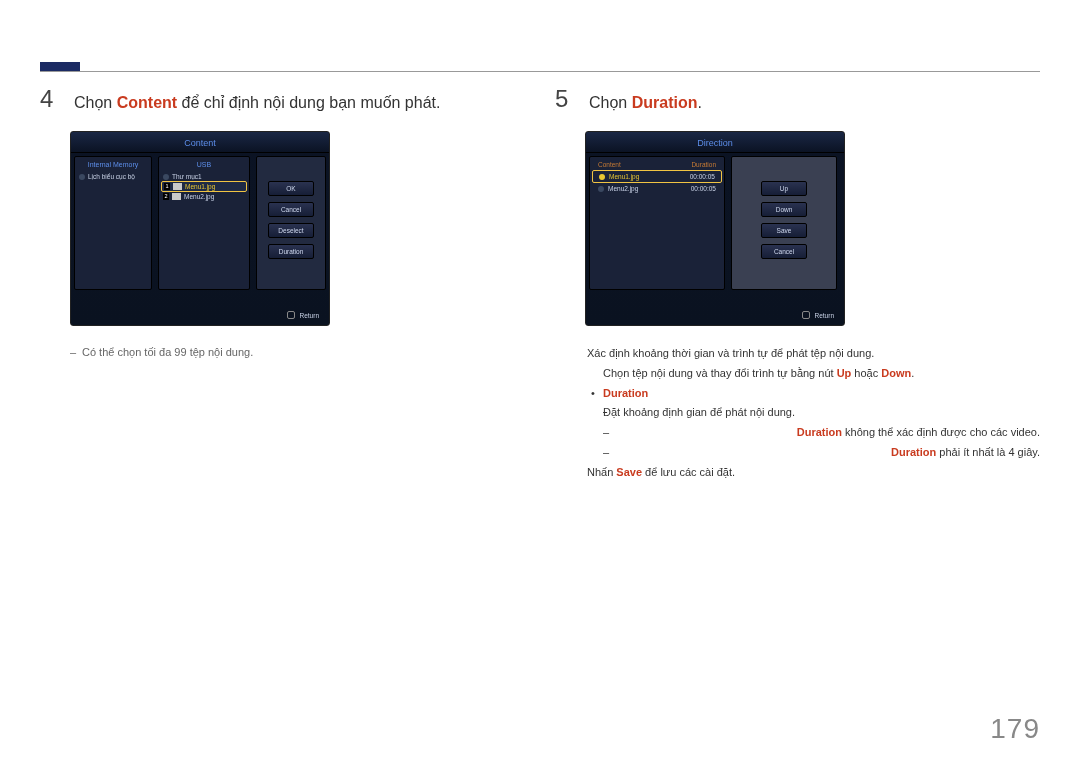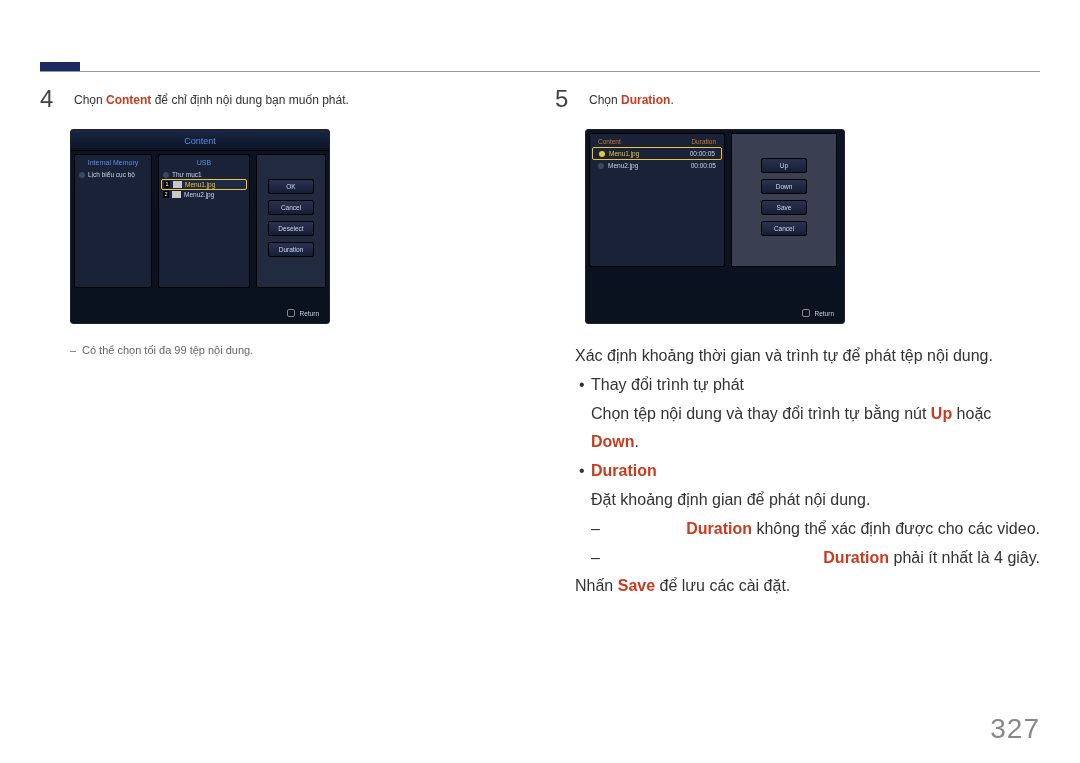--- a/index.html
+++ b/index.html
@@ -40,21 +40,21 @@
     display: flex;
     gap: 12px;
     margin-bottom: 16px;
   }
   .step-num {
     font-size: 24px;
     color: #444;
     width: 22px;
   }
   .step-text {
-    font-size: 12px;
+    font-size: 16px;
     color: #333;
     padding-top: 6px;
     line-height: 1.5;
   }
   .hl { color: #c93b1f; font-weight: bold; }
   .screen {
     width: 260px;
     height: 195px;
     margin-left: 30px;
     background: linear-gradient(#0b1324, #0a1220);
@@ -136,23 +136,23 @@
     width:8px; height:8px; border:1px solid #888; border-radius:2px; display:inline-block;
     position:relative;
   }
   .note {
     font-size: 11px;
     color: #666;
     margin: 18px 0 16px 30px;
     line-height: 1.6;
   }
   .body-text {
-    font-size: 16px;
+    font-size: 11px;
     color: #333;
-    margin: 18px 0 0 20px;
+    margin: 18px 0 0 32px;
     line-height: 1.8;
   }
   .bullet { padding-left: 16px; position: relative; }
   .bullet::before { content:"•"; position:absolute; left:4px; top:0; }
   .dash { padding-left: 28px; position:relative;text-align:right; }
   .dash::before { content:"\2013"; position:absolute; left:16px; top:0; color:#333; }
   .page-num {
     position: absolute;
     right: 40px;
     bottom: 18px;
@@ -232,20 +232,21 @@
 
   <div class="col">
     <div class="step">
       <div class="step-num">5</div>
       <div class="step-text">
         <span>Chọn </span><span class="hl">Duration</span><span>.</span>
       </div>
     </div>
 
     <div class="screen">
+      <div class="screen-title">Direction</div>
       <div class="screen-body">
         <div class="panel panel-d-left">
           <div class="d-row">
             <span style="color:#c77b34">Content</span>
             <span style="color:#c77b34">Duration</span>
           </div>
           <div class="d-row d-row-sel">
             <span class="d-left">
               <span class="dot dot-y"></span>
               <span style="color:#e8c632">Menu1.jpg</span>
@@ -268,29 +269,28 @@
         </div>
       </div>
       <div class="screen-foot">
         <span class="ret-icon"></span>
         <span>Return</span>
       </div>
     </div>
 
     <div class="body-text">
       <div>Xác định khoảng thời gian và trình tự để phát tệp nội dung.</div>
-      <div class="bullet">Thay đổi trình tự phát</div>
       <div style="padding-left:16px">
         <span>Chọn tệp nội dung và thay đổi trình tự bằng nút </span><span class="hl">Up</span><span> hoặc </span><span class="hl">Down</span><span>.</span>
       </div>
       <div class="bullet"><span class="hl">Duration</span></div>
       <div style="padding-left:16px">Đặt khoảng định gian để phát nội dung.</div>
       <div class="dash"><span class="hl">Duration</span><span> không thể xác định được cho các video.</span></div>
       <div class="dash"><span class="hl">Duration</span><span> phải ít nhất là 4 giây.</span></div>
       <div>
         <span>Nhấn </span><span class="hl">Save</span><span> để lưu các cài đặt.</span>
       </div>
     </div>
   </div>
 
 </div>
 
-<div class="page-num">327</div>
+<div class="page-num">179</div>
 
 </body></html>

